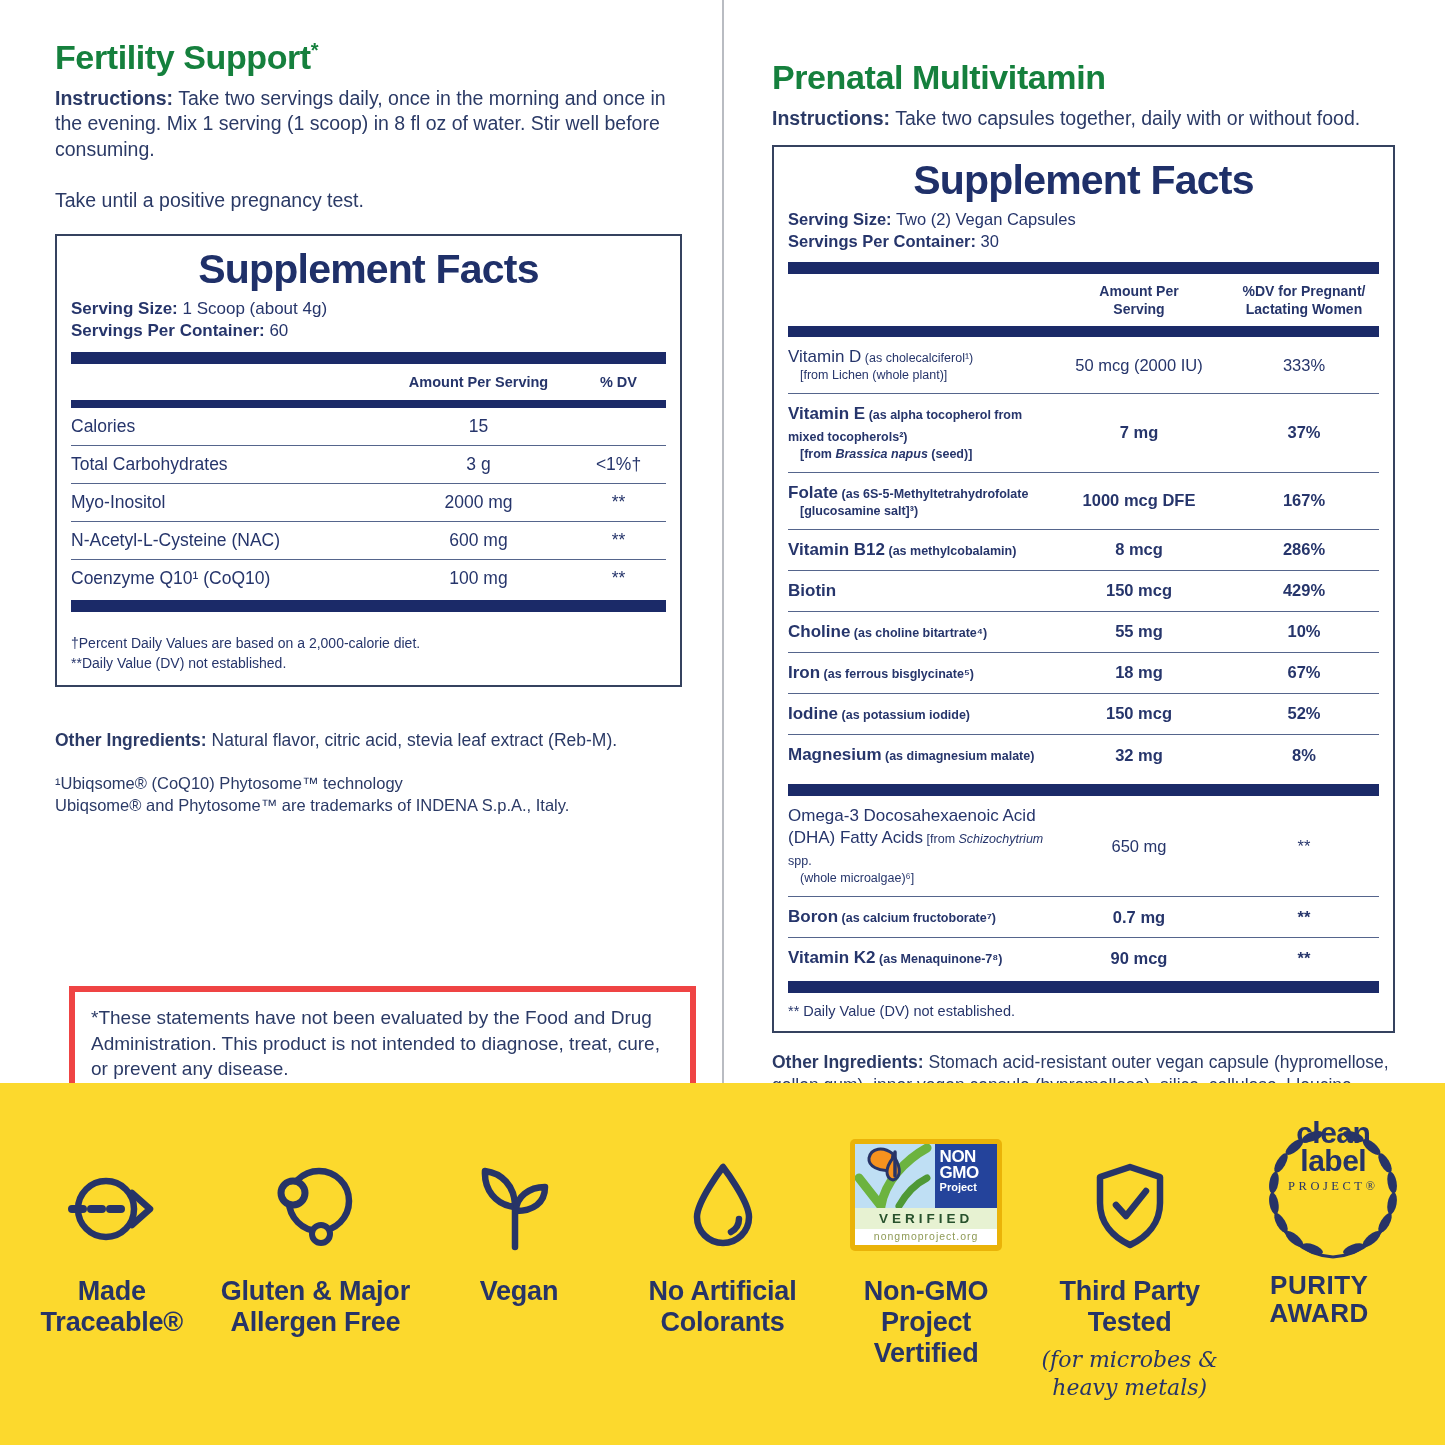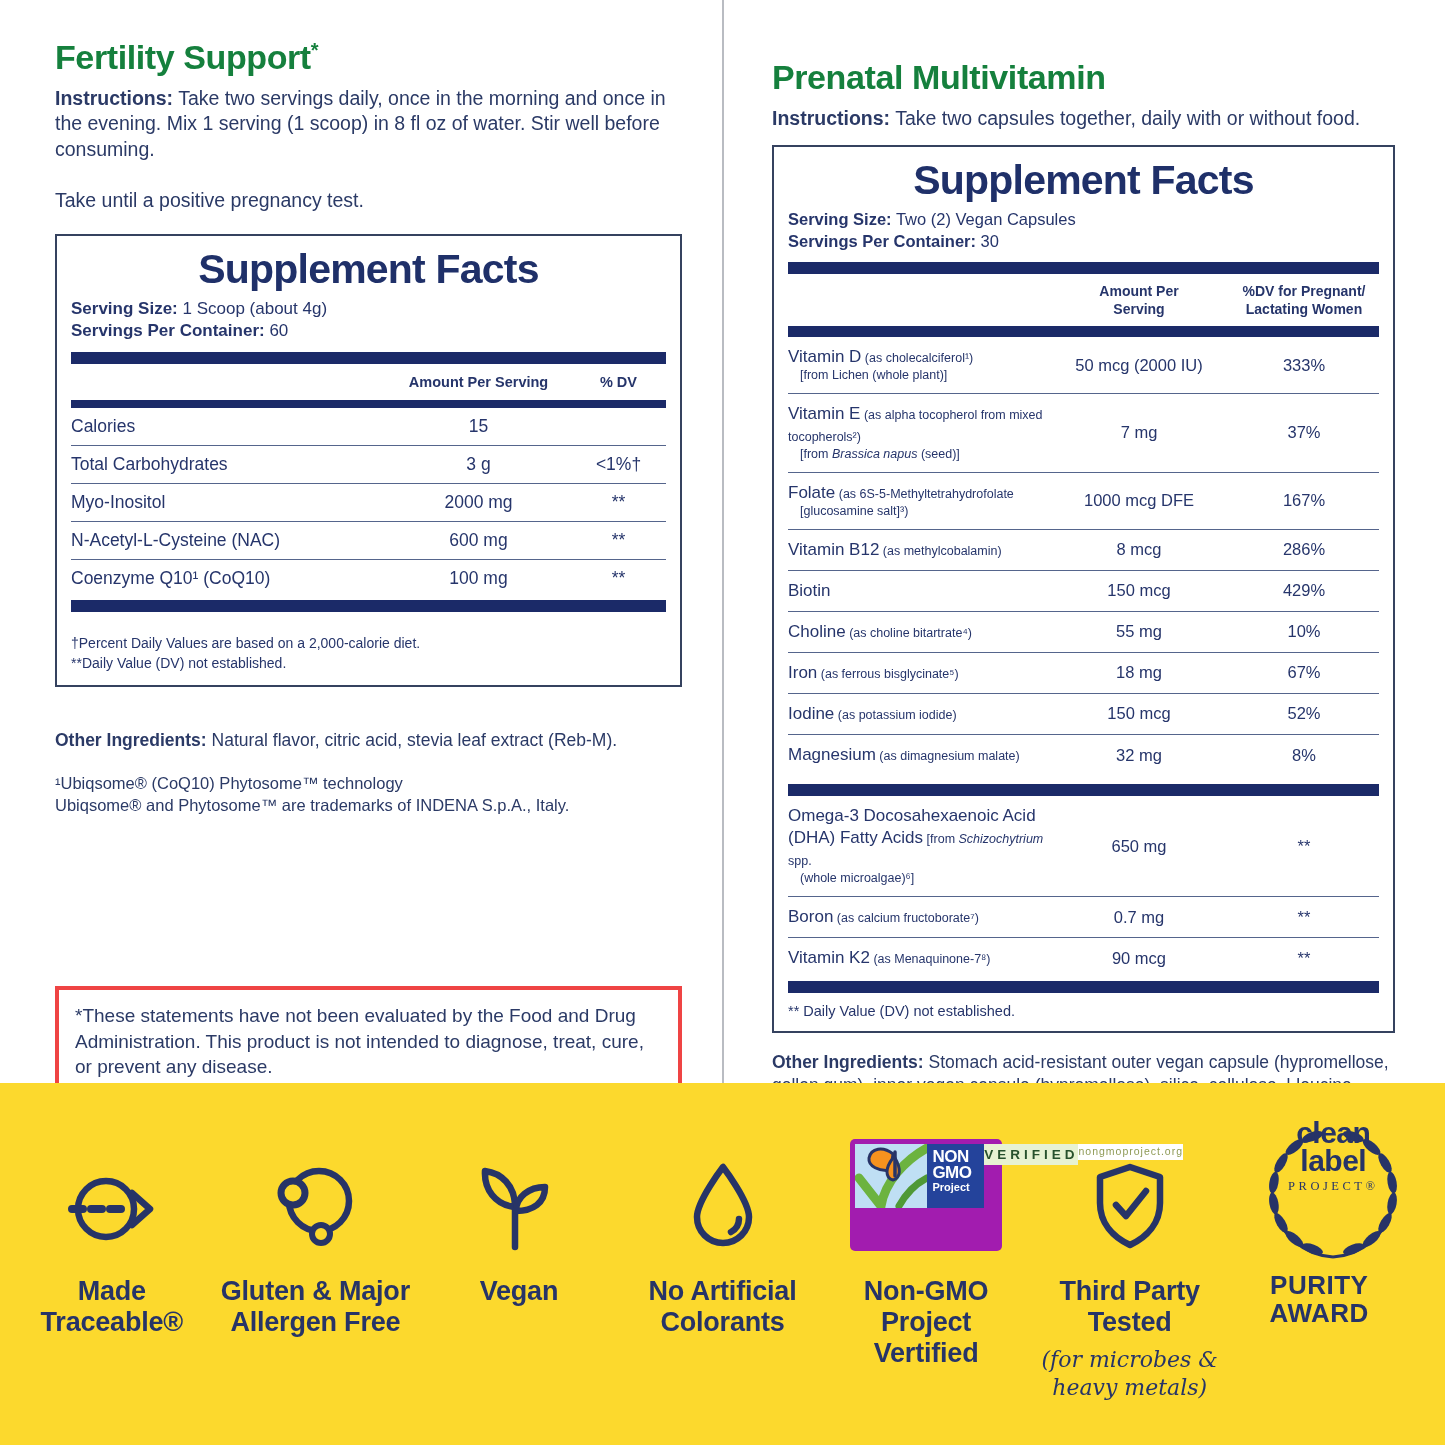--- a/index.html
+++ b/index.html
@@ -42,56 +42,56 @@
   .lrows { margin-top:0; }
   .foot { font-size:14px; line-height:1.4; margin-top:22px; color:#26356b; }
 
   
   .rhead, .rrow { display:grid; grid-template-columns:1fr 180px 150px; align-items:center; }
   .rhead { font-size:14px; font-weight:700; padding:8px 0; }
   .rhead .c { text-align:center; line-height:1.3; }
   .rhead .c span { display:inline-block; max-width:122px; }
   .rhead .c.dv span { max-width:150px; }
   .rrow { font-size:17px; padding:9px 0; }
-  .rrow + .rrow { border-top:1.5px solid #55658c; }
+  .rrow + .rrow { border-top:1.5px solid #55658c;font-weight:bold; }
   .rrow .c { text-align:center; font-size:16.5px; }
   .rname .nm { font-size:17px; }
   .rname .dt { font-size:12.5px; }
   .rname .it { font-style:italic; }
   .rname .sub { font-size:12.5px; padding-left:12px; line-height:1.25; }
   .rname { line-height:1.3; }
   .rfoot { font-size:14.5px; margin-top:10px; color:#26356b; }
 
   .other { margin-top:42px; font-size:17.5px; line-height:1.3; color:#2b3a66; }
   .panel.right .other { margin-top:18px; }
   .tm { margin-top:20px; font-size:16.5px; line-height:1.35; color:#2b3a66; }
   .panel.right .tm { margin-top:24px; font-size:15px; line-height:1.5; }
 
   .disclaimer {
-    position:absolute; left:55px; top:986px; width:627px;
-    border:4px solid #ef4444; padding:13px 16px; font-size:19px; line-height:1.35; color:#2b3a66;
+    position:absolute; left:69px; top:986px; width:627px;
+    border:6px solid #ef4444; padding:13px 16px; font-size:19px; line-height:1.35; color:#2b3a66;
   }
 
   
   .band {
     position:absolute; left:0; top:1083px; width:1445px; height:362px;
     background:#fcd92d; display:flex; padding:0 10px;
   }
   .cell { flex:1 1 0; display:flex; flex-direction:column; align-items:center; }
   .icon-slot { height:118px; margin-top:50px; display:flex; align-items:flex-end; justify-content:center; }
   .blabel { margin-top:25px; font-size:27px; font-weight:700; color:#273467; text-align:center; line-height:1.15; letter-spacing:-0.2px; }
   .b1 .blabel { max-width:165px; }
   .b2 .blabel { max-width:245px; }
   .b4 .blabel { max-width:195px; }
   .b5 .blabel { max-width:160px; }
   .b6 .blabel { max-width:185px; }
   .bsub { margin-top:8px; font-family:"DejaVu Serif", serif; font-style:italic; font-size:22px; color:#273467; text-align:center; line-height:1.25; max-width:210px; }
 
   
-  .ngmo { width:152px; height:112px; background:#a21caf; border-radius:5px; padding:5px; display:flex; }
+  .ngmo { width:152px; height:112px; background:#eab308; border-radius:5px; padding:5px; display:flex; flex-direction:column; }
   .ngmo-top { display:flex; height:64px; }
   .ngmo-sky { position:relative; width:56%; background:#bfdff4; overflow:hidden; }
   .ngmo-blue { width:44%; background:#24439b; color:#ffffff; font-weight:700; line-height:0.92; padding:5px 0 0 5px; }
   .ngmo-blue .l { font-size:17px; letter-spacing:-0.5px; }
   .ngmo-blue .p { font-size:11px; font-weight:700; margin-top:2px; }
   .ngmo-ver { height:21px; background:#e7f2d2; color:#27512c; font-weight:700; font-size:13.5px; letter-spacing:4px; text-align:center; line-height:21px; }
   .ngmo-url { height:16px; background:#ffffff; color:#8e9a55; font-size:10.5px; text-align:center; line-height:15px; letter-spacing:1px; }
 
   
   .clp { position:relative; width:178px; height:152px; }

